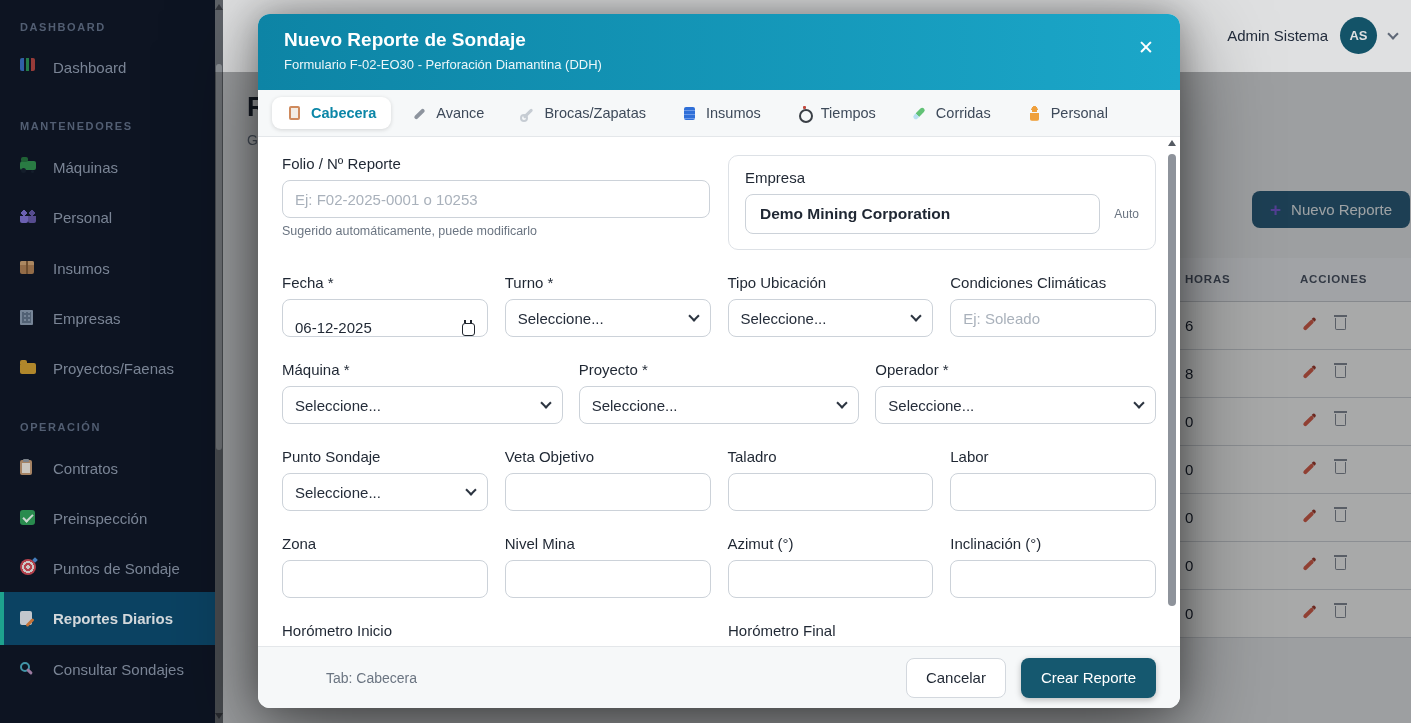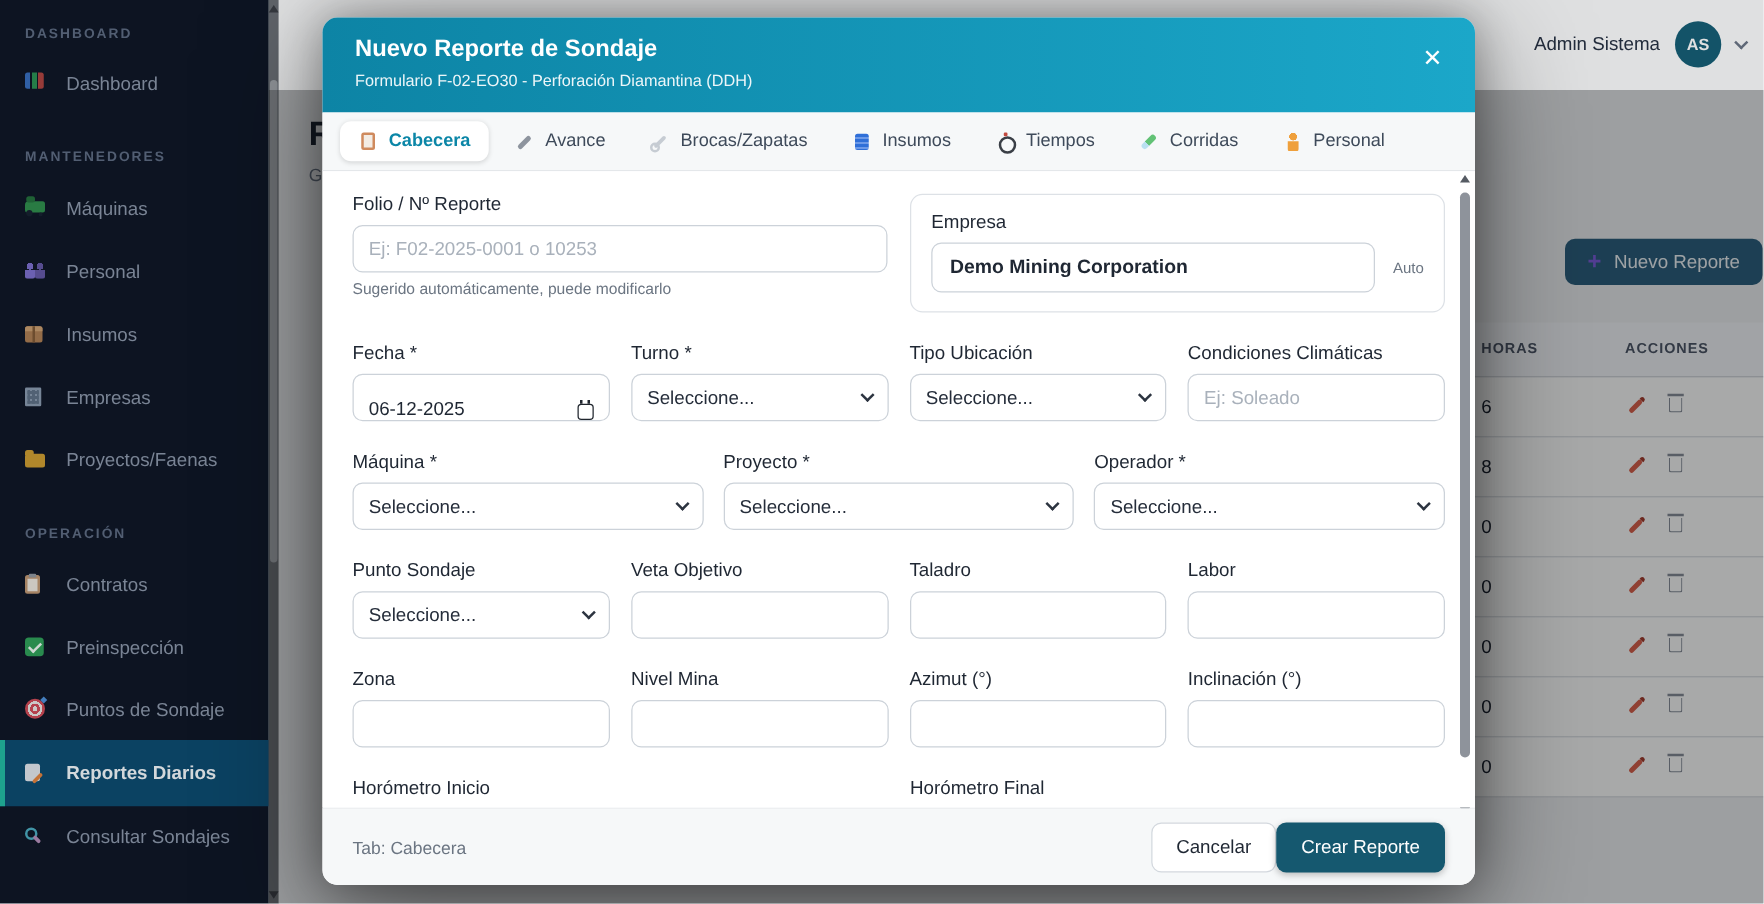--- a/index.html
+++ b/index.html
@@ -127,22 +127,22 @@
   .emp-inp { flex:1; height:40px; border:1px solid #ccd2d9; border-radius:8px; padding:0 14px; font-size:15.5px; font-weight:bold; color:#1f2733; display:flex; align-items:center; }
   .emp-auto { font-size:12px; color:#6b7582; }
 
   .m-scroll { position:absolute; right:3px; top:126px; width:10px; height:512px; }
   .m-scroll .mthumb { position:absolute; left:1px; top:14px; width:8px; height:452px; background:#8e939b; border-radius:4px; }
   .m-scroll .ma { position:absolute; left:1px; width:0; height:0; border-left:4px solid transparent; border-right:4px solid transparent; }
   .m-scroll .ma.up { top:0; border-bottom:6px solid #555b63; }
   .m-scroll .ma.down { bottom:0; border-top:6px solid #555b63; }
 
   .m-foot { position:absolute; left:0; bottom:0; right:0; height:62px; background:#f6f8f9; border-top:1px solid #e4e7ea; border-radius:0 0 12px 12px; display:flex; align-items:center; justify-content:space-between; padding:0 24px; }
-  .foot-status { font-size:14px; color:#6b7582; }
-  .foot-btns { display:flex; gap:0;padding-left:44px; }
+  .foot-status { font-size:14px; color:#6b7582;margin-left:44px; }
+  .foot-btns { display:flex; gap:15px;padding-left:44px; }
   .btn-cancel { height:40px; padding:0 19px; background:#fff; border:1px solid #d3d8de; border-radius:8px; font-size:15px; color:#1f2733; cursor:pointer; font-family:"Liberation Sans",sans-serif; }
   .btn-submit { height:40px; padding:0 20px; background:#15586f; border:none; border-radius:8px; font-size:15px; color:#fff; cursor:pointer; font-family:"Liberation Sans",sans-serif; box-shadow:0 2px 6px rgba(0,0,0,.25); }
 </style>
 </head>
 <body>
 
 <div class="stage">
 
   <aside class="sidebar">
     <div class="sec-label" style="top:21px">DASHBOARD</div>

